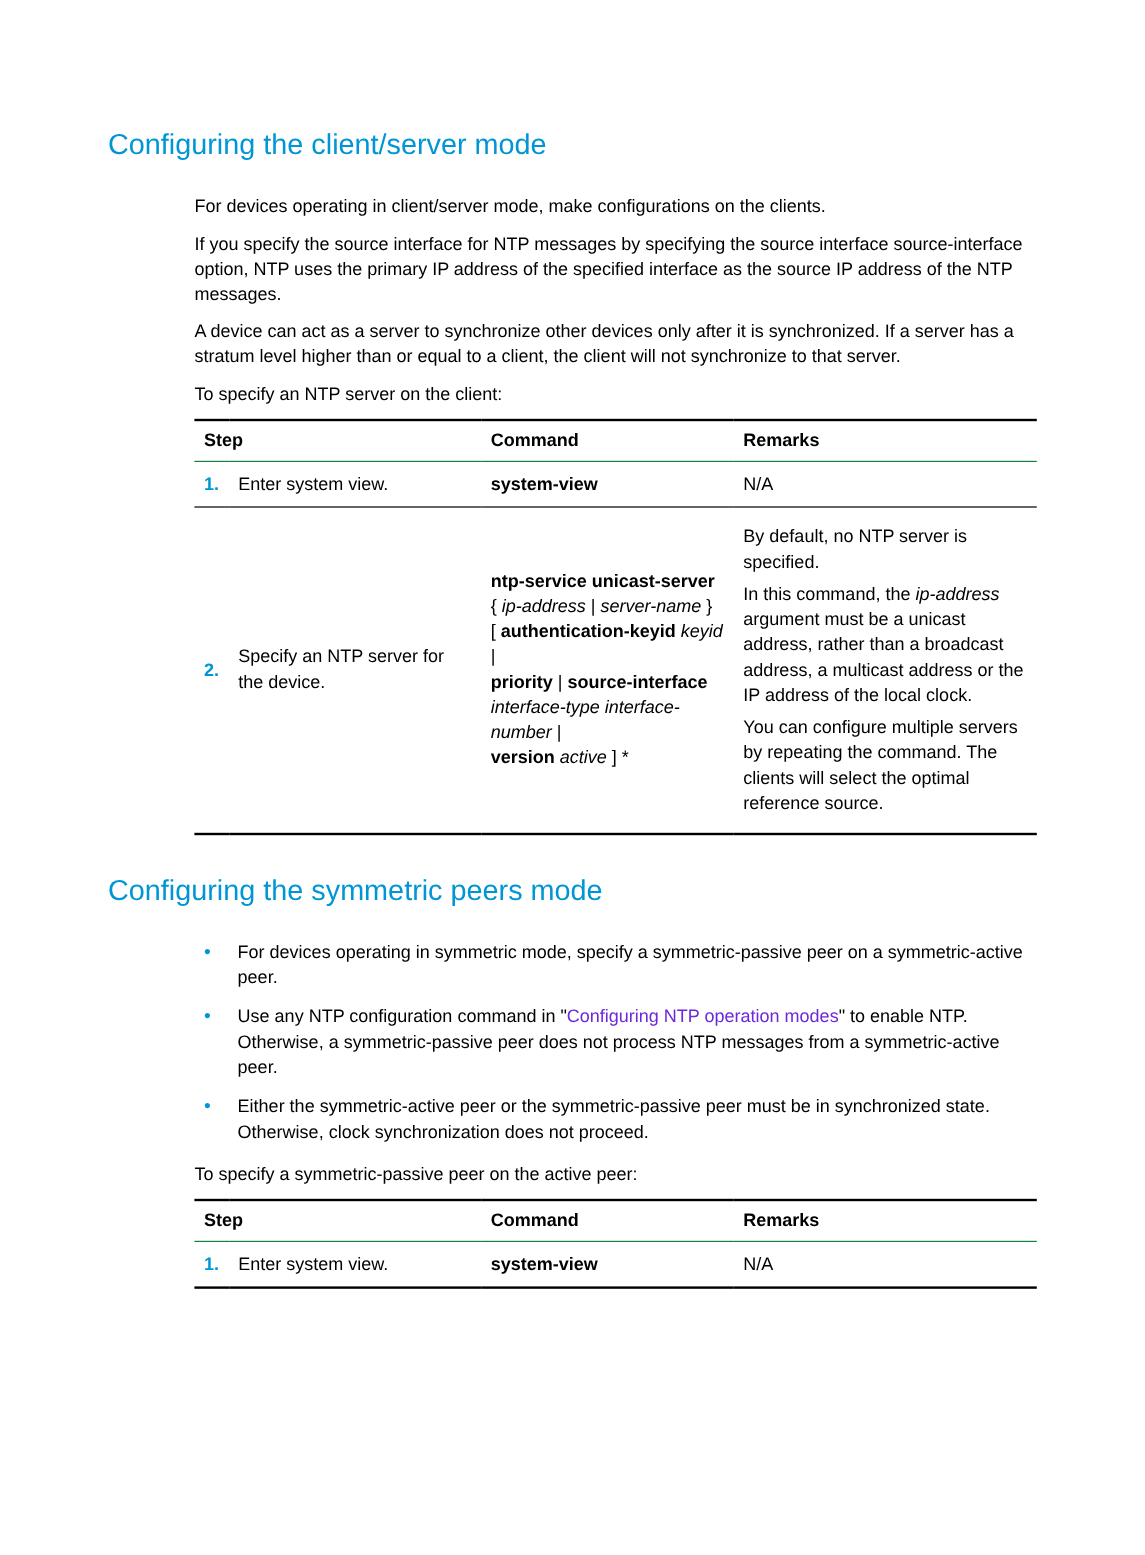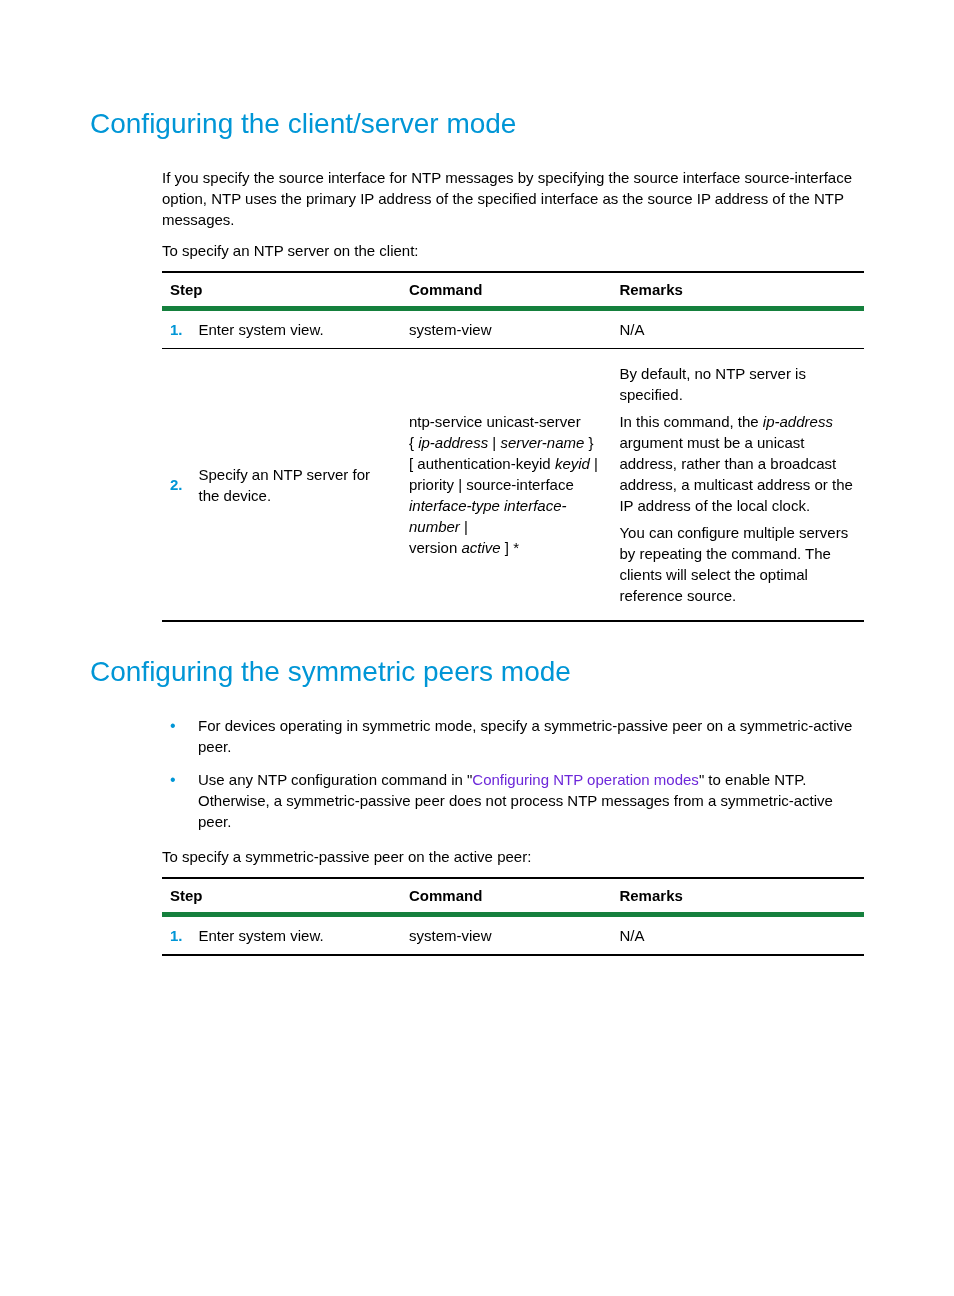--- a/index.html
+++ b/index.html
@@ -6,62 +6,62 @@
     font-family: Arial, Helvetica, sans-serif;
     font-size: 15px;
     color: #000;
     margin: 0;
     padding: 90px 90px 40px 90px;
     line-height: 1.4;
   }
   h2.section-title {
     color: #0096d6;
     font-weight: 300;
-    font-size: 28px;
+    font-size: 24px;
     margin: 14px 0 24px 0;
     font-family: Arial, Helvetica, sans-serif;
   }
   .body-block {
     margin-left: 72px;
   }
   p {
     margin: 10px 0;
   }
   table.proc {
     border-collapse: collapse;
     width: 100%;
     margin-top: 10px;
     margin-bottom: 30px;
   }
   table.proc thead th {
     text-align: left;
     font-weight: bold;
     padding: 6px 8px 6px 8px;
     border-top: 2px solid #000;
-    border-bottom: 5px solid #15803d;
+    border-bottom: 1px solid #15803d;
   }
   table.proc tbody tr:last-child td {
     border-bottom: 2px solid #000;
   }
   table.proc td {
     padding: 8px 8px;
     vertical-align: middle;
     border-bottom: 1px solid #000;
     text-align: left;
   }
   table.proc td.num {
     color: #0096d6;
     font-weight: bold;
     width: 24px;
     white-space: nowrap;
   }
   .col-step { width: 30%; }
   .col-cmd  { width: 30%; }
   .col-rem  { width: 40%; }
-  .cmd b { font-weight: normal; }
+  .cmd b { font-weight: bold; }
   .cmd i { font-style: italic; }
   ul.guidelines {
     list-style: none;
     padding-left: 0;
     margin: 8px 0 14px 0;
   }
   ul.guidelines li {
     position: relative;
     padding-left: 36px;
     margin-bottom: 12px;
@@ -79,21 +79,23 @@
     text-decoration: none;
   }
   .remarks-block p { margin: 6px 0; }
 </style>
 </head>
 <body>
 
 <h2 class="section-title">Configuring the client/server mode</h2>
 
 <div class="body-block">
+  <p>For devices operating in client/server mode, make configurations on the clients.</p>
   <p>If you specify the source interface for NTP messages by specifying the source interface source-interface option, NTP uses the primary IP address of the specified interface as the source IP address of the NTP messages.</p>
+  <p>A device can act as a server to synchronize other devices only after it is synchronized. If a server has a stratum level higher than or equal to a client, the client will not synchronize to that server.</p>
   <p>To specify an NTP server on the client:</p>
 
   <table class="proc">
     <colgroup>
         <col style="width:4%">
         <col class="col-step">
         <col class="col-cmd">
         <col class="col-rem">
       </colgroup>
     <thead>
@@ -124,20 +126,21 @@
   </table>
 </div>
 
 <h2 class="section-title">Configuring the symmetric peers mode</h2>
 
 <div class="body-block">
 
   <ul class="guidelines">
     <li>For devices operating in symmetric mode, specify a symmetric-passive peer on a symmetric-active peer.</li>
     <li>Use any NTP configuration command in "<a class="xref" href="#">Configuring NTP operation modes</a>" to enable NTP. Otherwise, a symmetric-passive peer does not process NTP messages from a symmetric-active peer.</li>
+    <li>Either the symmetric-active peer or the symmetric-passive peer must be in synchronized state. Otherwise, clock synchronization does not proceed.</li>
   </ul>
 
   <p>To specify a symmetric-passive peer on the active peer:</p>
 
   <table class="proc">
     <colgroup>
         <col style="width:4%">
         <col class="col-step">
         <col class="col-cmd">
         <col class="col-rem">

